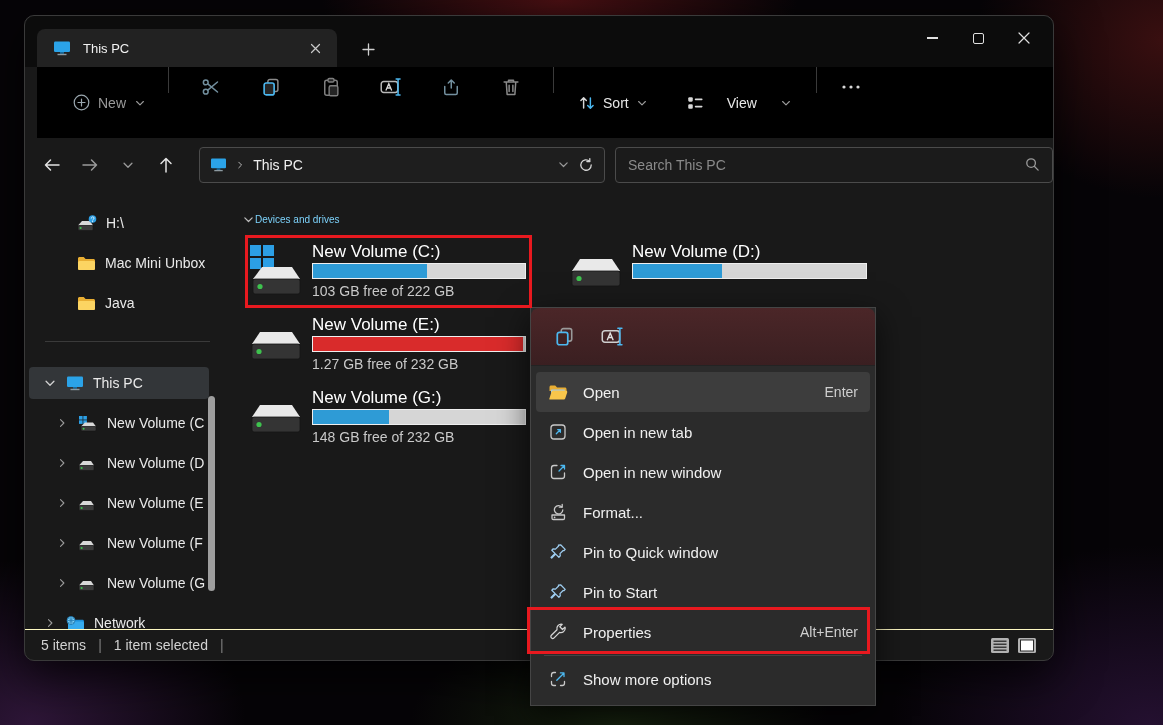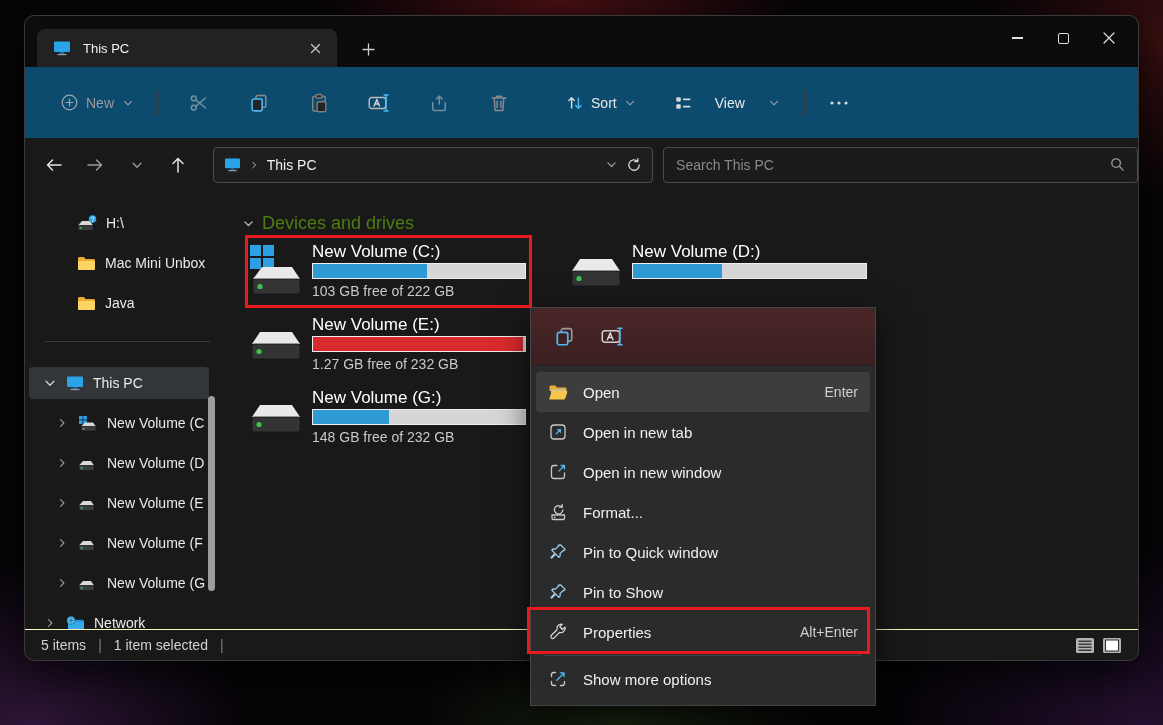--- a/index.html
+++ b/index.html
@@ -11,37 +11,37 @@
       radial-gradient(260px 220px at 1163px 40px, #390f10 0%, rgba(0,0,0,0) 72%),
       radial-gradient(300px 230px at 30px 725px, #2e1638 0%, rgba(0,0,0,0) 72%),
       radial-gradient(360px 250px at 1150px 725px, #241030 0%, rgba(0,0,0,0) 72%),
       radial-gradient(300px 150px at 620px 725px, #17230f 0%, rgba(0,0,0,0) 70%),
       #060407;
     position:relative;
   }
   svg { display:block; }
 
   
-  .w { position:absolute; left:24px; top:15px; width:1115px; height:646px;
+  .w { position:absolute; left:24px; top:15px; width:1030px; height:646px;
        background:#191919; border-radius:10px; border:1px solid #3a3a3a;
        box-shadow:0 14px 46px rgba(0,0,0,.75); z-index:10; }
 
   
   .tabstrip { position:absolute; top:0; left:0; right:0; height:51px; background:#0c0c0c; border-radius:10px 10px 0 0; }
   .tab { position:absolute; left:12px; top:13px; width:300px; height:38px; background:#222;
          border-radius:8px 8px 0 0; display:flex; align-items:center; padding:0 10px 0 16px; }
   .tab-label { flex:1; margin-left:12px; color:#f2f2f2; font-size:13px; }
   .tab-close { width:24px; height:24px; display:flex; align-items:center; justify-content:center; border-radius:4px; color:#c8c8c8; }
   .newtab { position:absolute; left:330px; top:20px; width:26px; height:26px; display:flex; align-items:center; justify-content:center; border-radius:4px; }
   .winctl { position:absolute; right:6px; top:4px; display:flex; }
   .wc { width:46px; height:36px; display:flex; align-items:center; justify-content:center; }
 
   
-  .cmdbar { position:absolute; top:51px; left:0; right:0; height:71px; background:#0c4a6e;
-            display:flex; align-items:center; }
+  .cmdbar { position:absolute; top:51px; left:12px; right:0; height:71px; background:#000000;
+            display:flex; }
   .newbtn { margin-left:26px; display:flex; align-items:center; gap:8px; padding:8px 10px; border-radius:4px; color:#9a9a9a; font-size:14px; }
   .vsep { width:1px; height:26px; background:#3a3a3a; margin:0 12px; }
   .tbtn { width:60px; height:40px; display:flex; align-items:center; justify-content:center; border-radius:4px; }
   .ddbtn { display:flex; align-items:center; gap:7px; padding:8px 12px; border-radius:4px; color:#e8e8e8; font-size:14px; }
 
   
   .addrrow { position:absolute; top:122px; left:0; right:0; height:53px; display:flex; align-items:center; }
   .navbtn { width:42px; height:36px; display:flex; align-items:center; justify-content:center; border-radius:4px; }
   .addrbox { margin-left:14px; width:446px; height:36px; border:1px solid #4b4b4b; border-radius:4px;
              background:#1e1e1e; display:flex; align-items:center; padding:0 10px; gap:8px; }
@@ -57,21 +57,21 @@
   .sidebar { position:absolute; left:0; top:0; bottom:0; width:211px; }
   .srow { position:absolute; left:4px; width:180px; height:32px; display:flex; align-items:center;
           gap:9px; border-radius:4px; color:#eaeaea; font-size:14px; white-space:nowrap; overflow:hidden; }
   .srow.sel { background:#333639; }
   .sb-chev { width:14px; flex:0 0 14px; color:#9a9a9a; }
   .sb-lab { overflow:hidden; text-overflow:clip; }
   .sb-thumb { position:absolute; left:183px; top:205px; width:7px; height:195px; background:#9e9e9e; border-radius:4px; }
   .sb-sep { position:absolute; left:20px; right:26px; top:150px; height:1px; background:#3a3a3a; }
 
   .content { position:absolute; left:213px; right:0; top:0; bottom:0; }
-  .sechead { position:absolute; left:4px; top:22px; display:flex; align-items:center; gap:7px; color:#4d7c0f; font-size:18px; }
+  .sechead { position:absolute; left:4px; top:22px; display:flex; align-items:center; color:#7dd3fc; font-size:10px; }
   .tile { position:absolute; width:290px; height:64px; }
   .tile .dicon { position:absolute; left:0; top:2px; }
   .tile .tcol { position:absolute; left:62px; top:0; right:0; }
   .dname { color:#ffffff; font-size:17px; line-height:17px; }
   .track { margin-top:3px; height:16px; background:#d6d6d6; border:1px solid #efefef; }
   .fill { height:100%; }
   .dfree { margin-top:4px; color:#c9c9c9; font-size:14px; }
 
   
   .statusbar { position:absolute; left:0; right:0; bottom:0; height:31px; border-top:1px solid #fef9c3;
@@ -533,21 +533,21 @@
       <svg class="micon" width="20" height="20" viewBox="0 0 20 20">
         <path d="M12.6 2.8l4.6 4.6-1.3 1.3-.8-.2-3.1 3.1.3 2.3-1.4 1.4-3.2-3.2-4 4-.7-.7 4-4L3.8 8.2l1.4-1.4 2.3.3 3.1-3.1-.2-.8z" fill="none" stroke="#9ecdf0" stroke-width="1.25" stroke-linejoin="round"></path>
       </svg>
       <span>Pin to Quick window</span>
       <span class="mshort"></span>
     </div>
     <div class="mitem">
       <svg class="micon" width="20" height="20" viewBox="0 0 20 20">
         <path d="M12.6 2.8l4.6 4.6-1.3 1.3-.8-.2-3.1 3.1.3 2.3-1.4 1.4-3.2-3.2-4 4-.7-.7 4-4L3.8 8.2l1.4-1.4 2.3.3 3.1-3.1-.2-.8z" fill="none" stroke="#9ecdf0" stroke-width="1.25" stroke-linejoin="round"></path>
       </svg>
-      <span>Pin to Show</span>
+      <span>Pin to Start</span>
       <span class="mshort"></span>
     </div>
     <div class="mitem">
       <svg class="micon" width="20" height="20" viewBox="0 0 20 20">
         <path d="M17.2 6.3a4.3 4.3 0 0 1-5.6 4.1l-5.5 5.5a1.9 1.9 0 0 1-2.7-2.7L9 7.7a4.3 4.3 0 0 1 5.2-5.3L11.8 4.8l2.7 2.7 2.4-2.4c.2.4.3.8.3 1.2z" fill="none" stroke="#d5d5d5" stroke-width="1.25" stroke-linejoin="round"></path>
       </svg>
       <span>Properties</span>
       <span class="mshort">Alt+Enter</span>
     </div>
     <div class="msep"></div>

